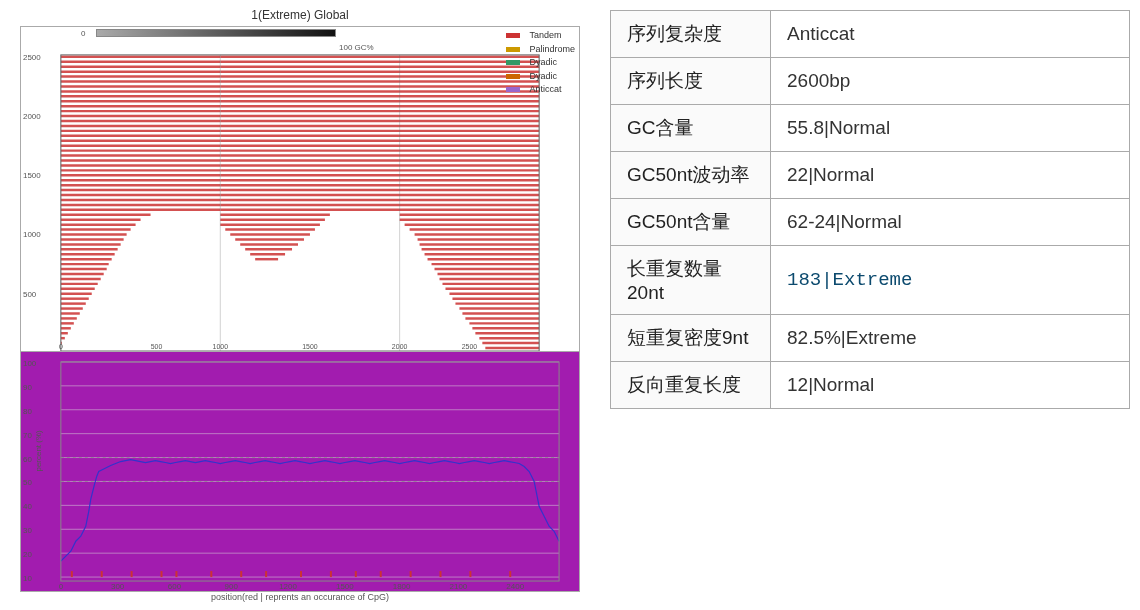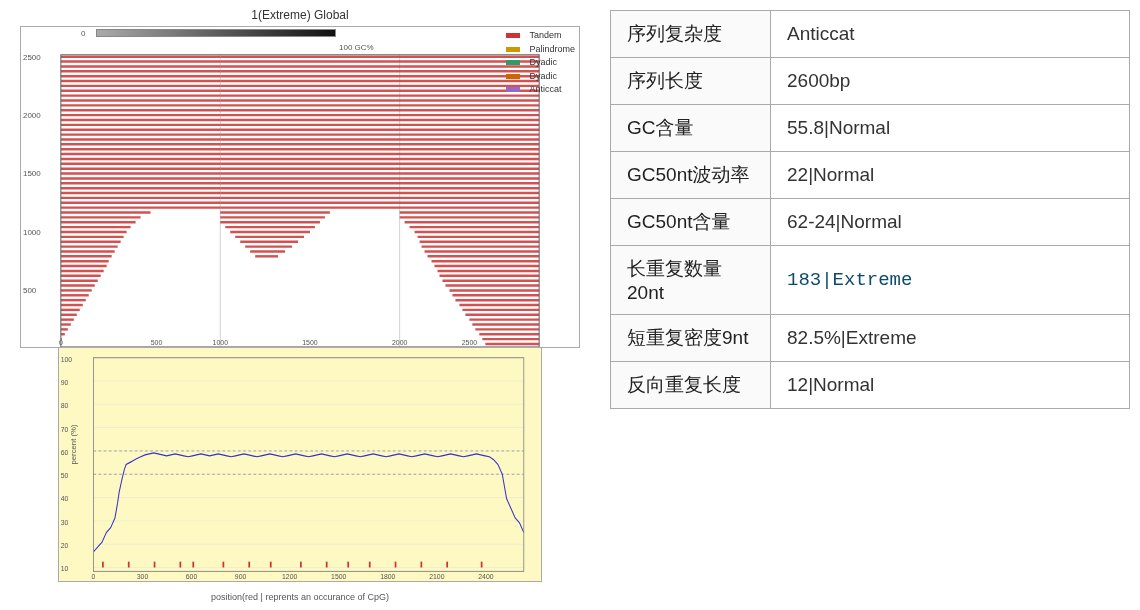--- a/index.html
+++ b/index.html
@@ -58,36 +58,36 @@
     }
     
     .dot-plot-svg {
       position: absolute;
       top: 18px;
       left: 0;
       width: 100%;
       height: calc(100% - 18px);
     }
     .gc-chart-area {
-      width: 484px;
+      width: 560px;
       height: 240px;
       border: 1px solid #aaa;
       border-top: none;
       position: relative;
-      background: #fef9c3;
+      background: #a21caf;
     }
     .gc-chart-svg {
       width: 100%;
       height: 100%;
     }
     .gc-x-label {
       text-align: center;
       font-size: 9px;
       color: #555;
-      margin-top: 10px;
+      margin-top: 0;
     }
 
     
     .right-panel {
       flex: 1;
       padding: 10px 10px 10px 10px;
       display: flex;
       align-items: flex-start;
       justify-content: flex-start;
     }

